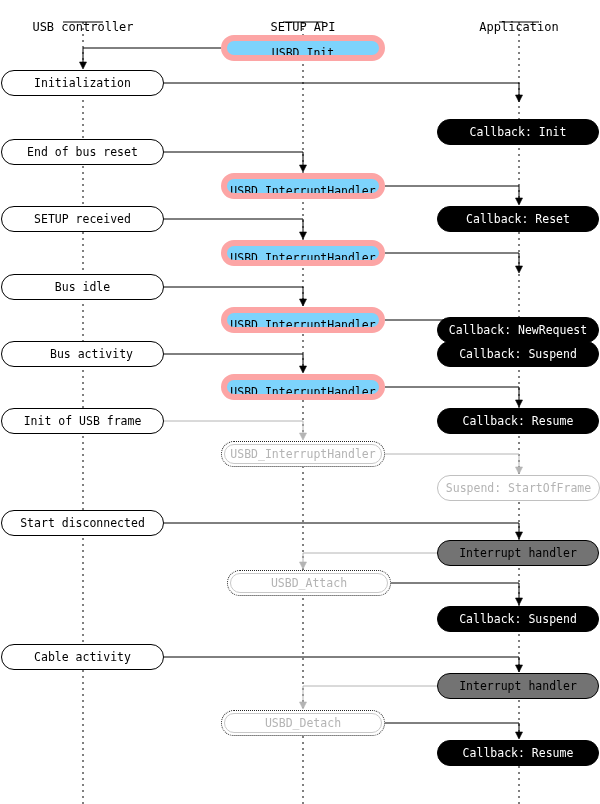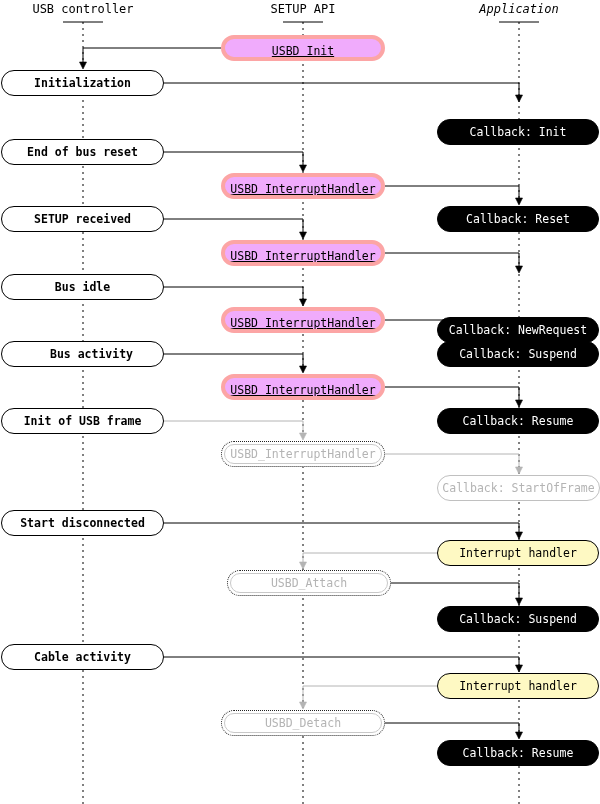--- a/index.html
+++ b/index.html
@@ -10,48 +10,46 @@
   #diagram{position:relative;width:600px;height:804px;background:#fff;}
   svg{position:absolute;left:0;top:0;width:600px;height:804px;}
 
   .hdr{
     position:absolute;
     font-size:12px;
     color:#000;
     white-space:nowrap;
     text-align:center;
     transform:translateX(-50%);
-    top:2px;
+    top:20px;
   }
 
   .node{
     position:absolute;
     box-sizing:border-box;
     height:26px;
     line-height:24px;
     text-align:center;
     font-size:11.5px;
     white-space:nowrap;
     overflow:hidden;
     border-radius:14px;
   }
   .node.controller{
     background:#ffffff;
     border:1px solid #000;
     color:#000;
-    font-weight:bold;
   }
   .node.api{
-    background:#f0abfc;
-    border:4px solid #fca5a5;
+    background:#7dd3fc;
+    border:6px solid #fca5a5;
     color:#000;
-    text-decoration:underline;
   }
   .node.app{
-    background:#fef9c3;
+    background:#737373;
     border:1px solid #000;
     color:#000;
   }
   .node.callback{
     background:#000000;
     border:1px solid #000;
     color:#ffffff;
   }
   
   .node.ghost-dotted{
@@ -153,41 +151,41 @@
         <path d="M 299.5 702 L 303 709 L 306.5 702 Z" fill="#b4b4b4" stroke="#b4b4b4" stroke-width="0.6"></path>
       </g>
       <g>
         <path d="M 385 723 L 519 723 L 519 734" fill="none" stroke="#000000" stroke-width="1"></path>
         <path d="M 515.5 732 L 519 739 L 522.5 732 Z" fill="#000000" stroke="#000000" stroke-width="0.6"></path>
       </g>
     </svg>
   <div id="headers">
       <div class="hdr" style="left: 83px;">USB controller</div>
       <div class="hdr" style="left: 303px;">SETUP API</div>
-      <div class="hdr" style="left: 519px; font-style: italic;">Application</div>
+      <div class="hdr" style="left: 519px;">Application</div>
     </div>
   <div id="nodes">
       <div class="node api" style="left: 221px; top: 35px; width: 164px;"><span>USBD_Init</span></div>
       <div class="node controller" style="left: 1px; top: 70px; width: 163px;"><span>Initialization</span></div>
       <div class="node callback" style="left: 437px; top: 103px; width: 162px; margin-top: 16px;"><span>Callback: Init</span></div>
       <div class="node controller" style="left: 1px; top: 139px; width: 163px;"><span>End of bus reset</span></div>
       <div class="node api" style="left: 221px; top: 173px; width: 164px;"><span>USBD_InterruptHandler</span></div>
       <div class="node controller" style="left: 1px; top: 206px; width: 163px;"><span>SETUP received</span></div>
       <div class="node callback" style="left: 437px; top: 206px; width: 162px;"><span>Callback: Reset</span></div>
       <div class="node api" style="left: 221px; top: 240px; width: 164px;"><span>USBD_InterruptHandler</span></div>
       <div class="node controller" style="left: 1px; top: 274px; width: 163px;"><span>Bus idle</span></div>
       <div class="node callback" style="left: 437px; top: 289px; width: 162px; margin-top: 28px;"><span>Callback: NewRequest</span></div>
       <div class="node api" style="left: 221px; top: 307px; width: 164px;"><span>USBD_InterruptHandler</span></div>
       <div class="node controller" style="left: 1px; top: 341px; width: 163px; padding-left: 18px;"><span>Bus activity</span></div>
       <div class="node callback" style="left: 437px; top: 341px; width: 162px;"><span>Callback: Suspend</span></div>
       <div class="node api" style="left: 221px; top: 374px; width: 164px;"><span>USBD_InterruptHandler</span></div>
       <div class="node controller" style="left: 1px; top: 408px; width: 163px;"><span>Init of USB frame</span></div>
       <div class="node callback" style="left: 437px; top: 408px; width: 162px;"><span>Callback: Resume</span></div>
       <div class="node ghost-dotted" style="left: 221px; top: 441px; width: 164px;"><span class="inner"></span><span>USBD_InterruptHandler</span></div>
-      <div class="node ghost-solid" style="left: 437px; top: 475px; width: 163px;"><span>Callback: StartOfFrame</span></div>
+      <div class="node ghost-solid" style="left: 437px; top: 475px; width: 163px;"><span>Suspend: StartOfFrame</span></div>
       <div class="node controller" style="left: 1px; top: 510px; width: 163px;"><span>Start disconnected</span></div>
       <div class="node app" style="left: 437px; top: 540px; width: 162px;"><span>Interrupt handler</span></div>
       <div class="node ghost-dotted" style="left: 227px; top: 570px; width: 164px;"><span class="inner"></span><span>USBD_Attach</span></div>
       <div class="node callback" style="left: 437px; top: 606px; width: 162px;"><span>Callback: Suspend</span></div>
       <div class="node controller" style="left: 1px; top: 644px; width: 163px;"><span>Cable activity</span></div>
       <div class="node app" style="left: 437px; top: 673px; width: 162px;"><span>Interrupt handler</span></div>
       <div class="node ghost-dotted" style="left: 221px; top: 710px; width: 164px;"><span class="inner"></span><span>USBD_Detach</span></div>
       <div class="node callback" style="left: 437px; top: 740px; width: 162px;"><span>Callback: Resume</span></div>
     </div>
 </div>

